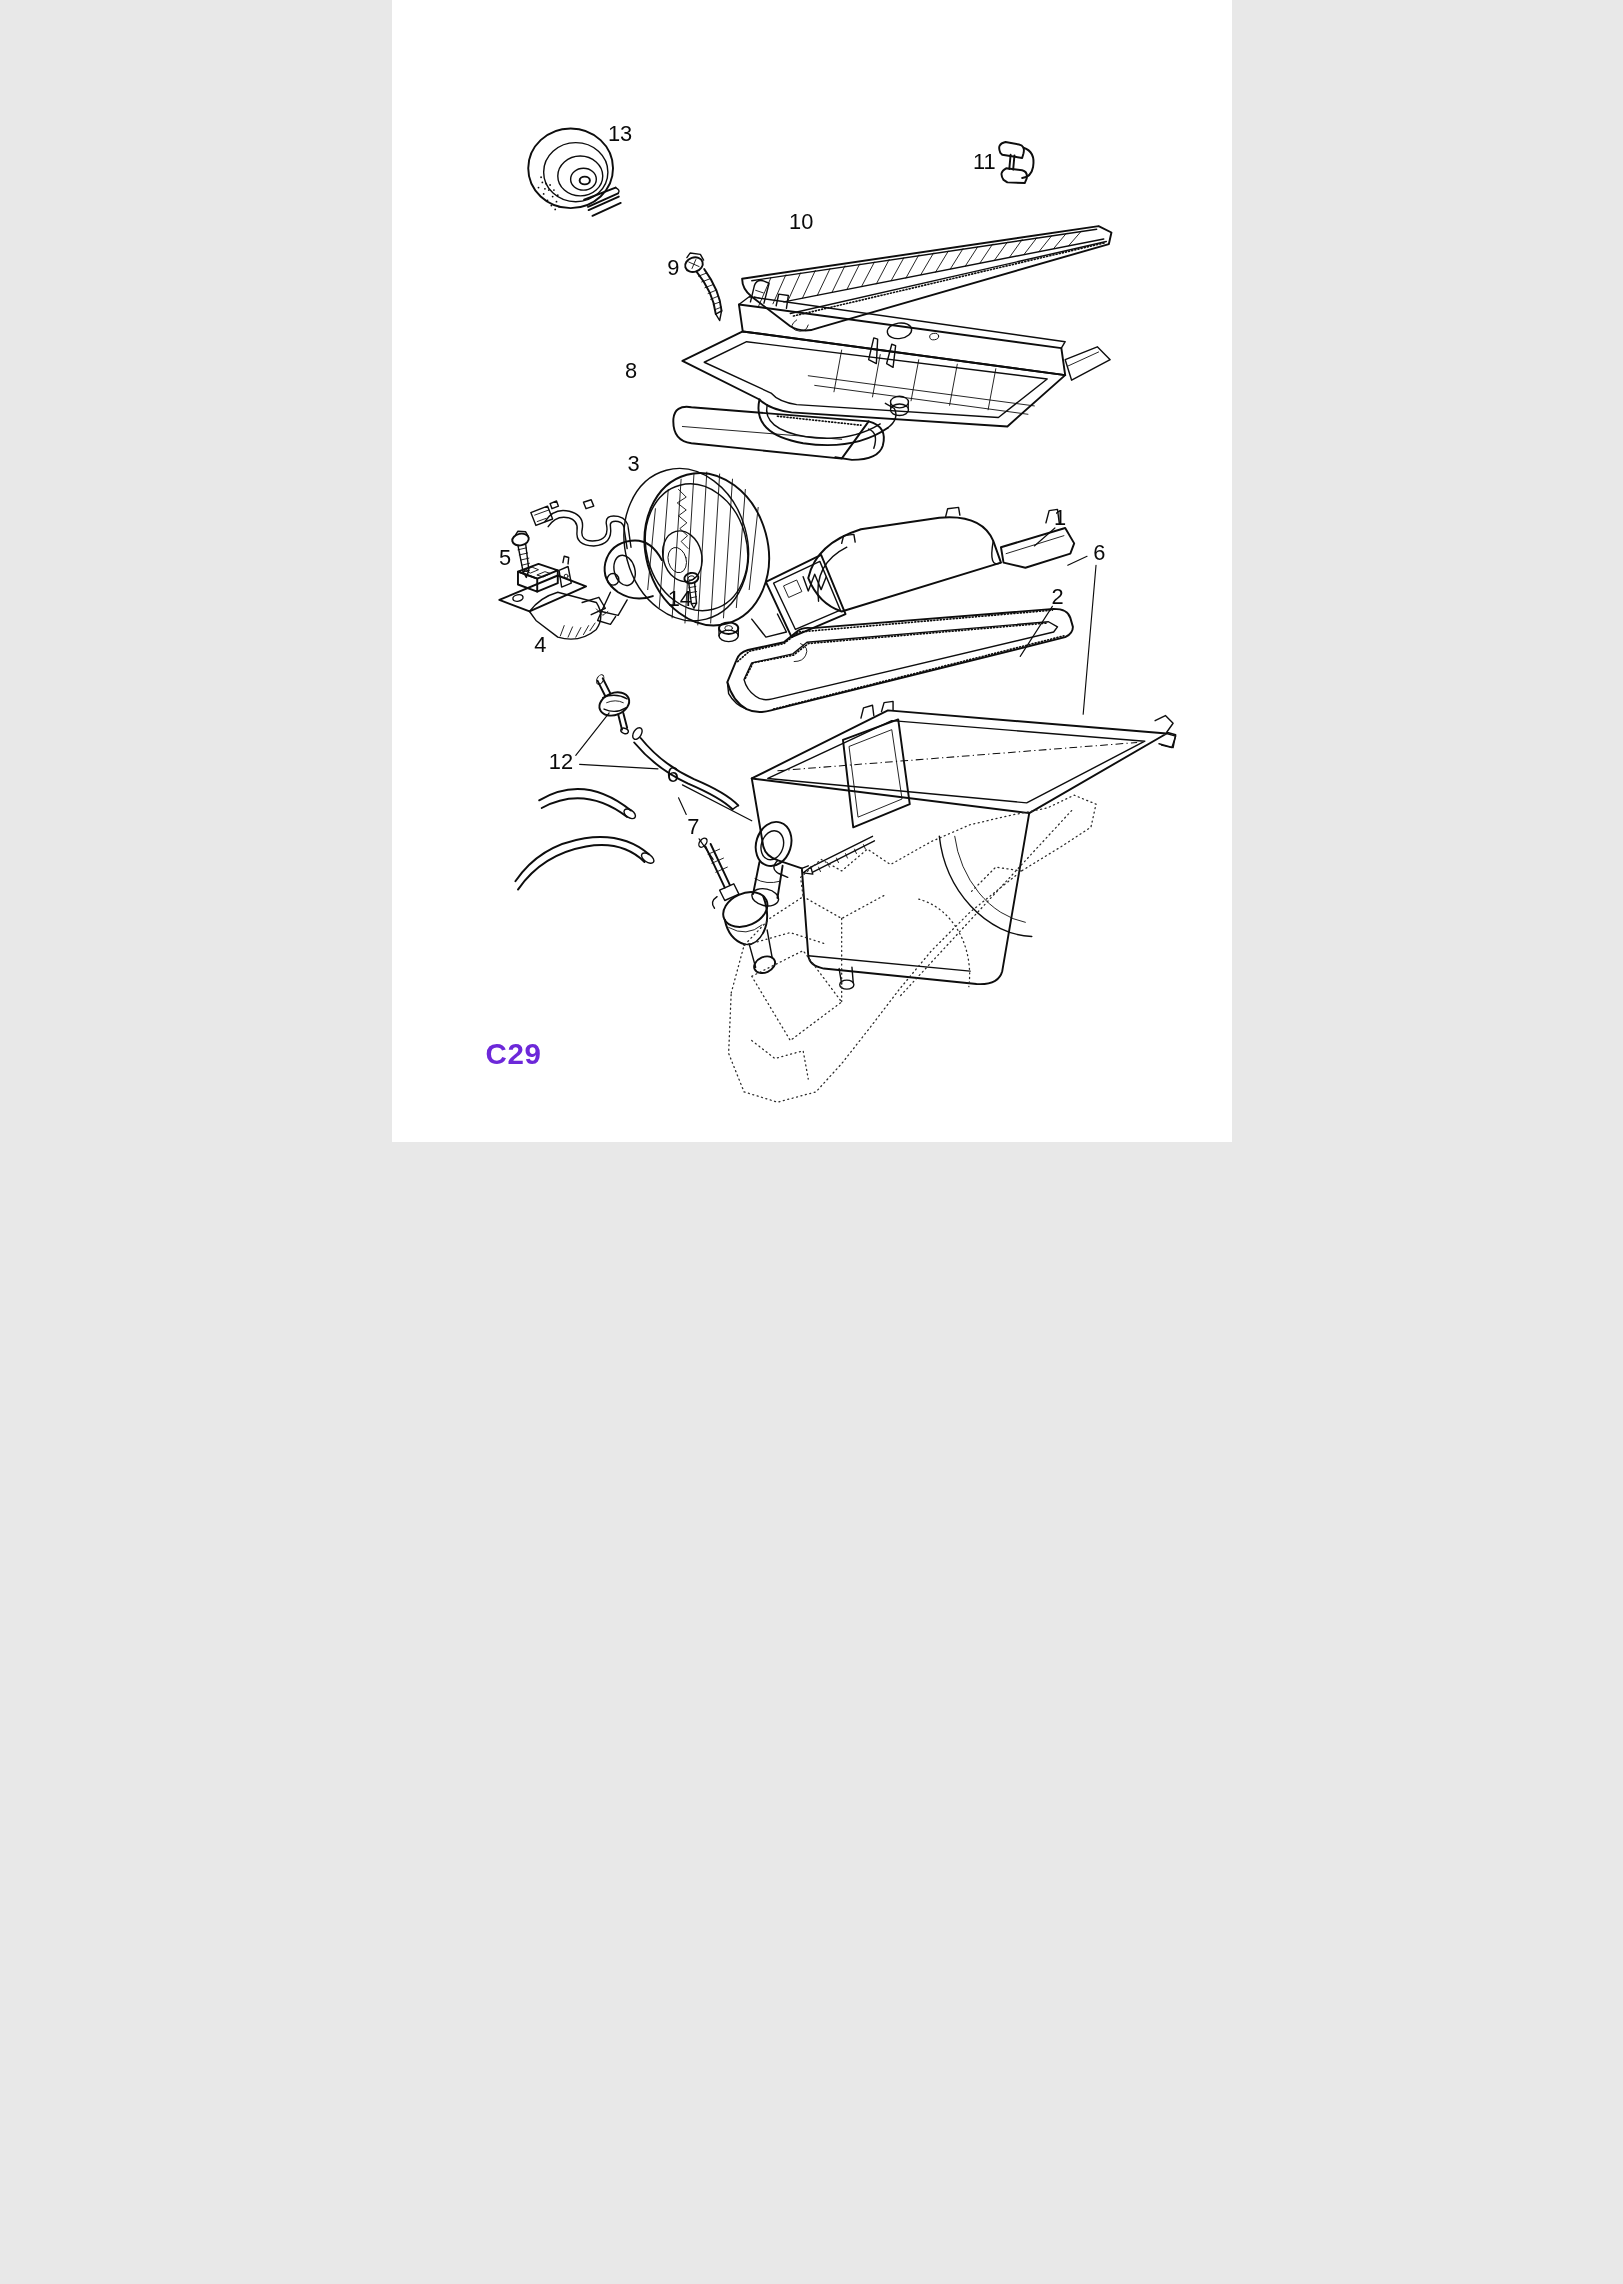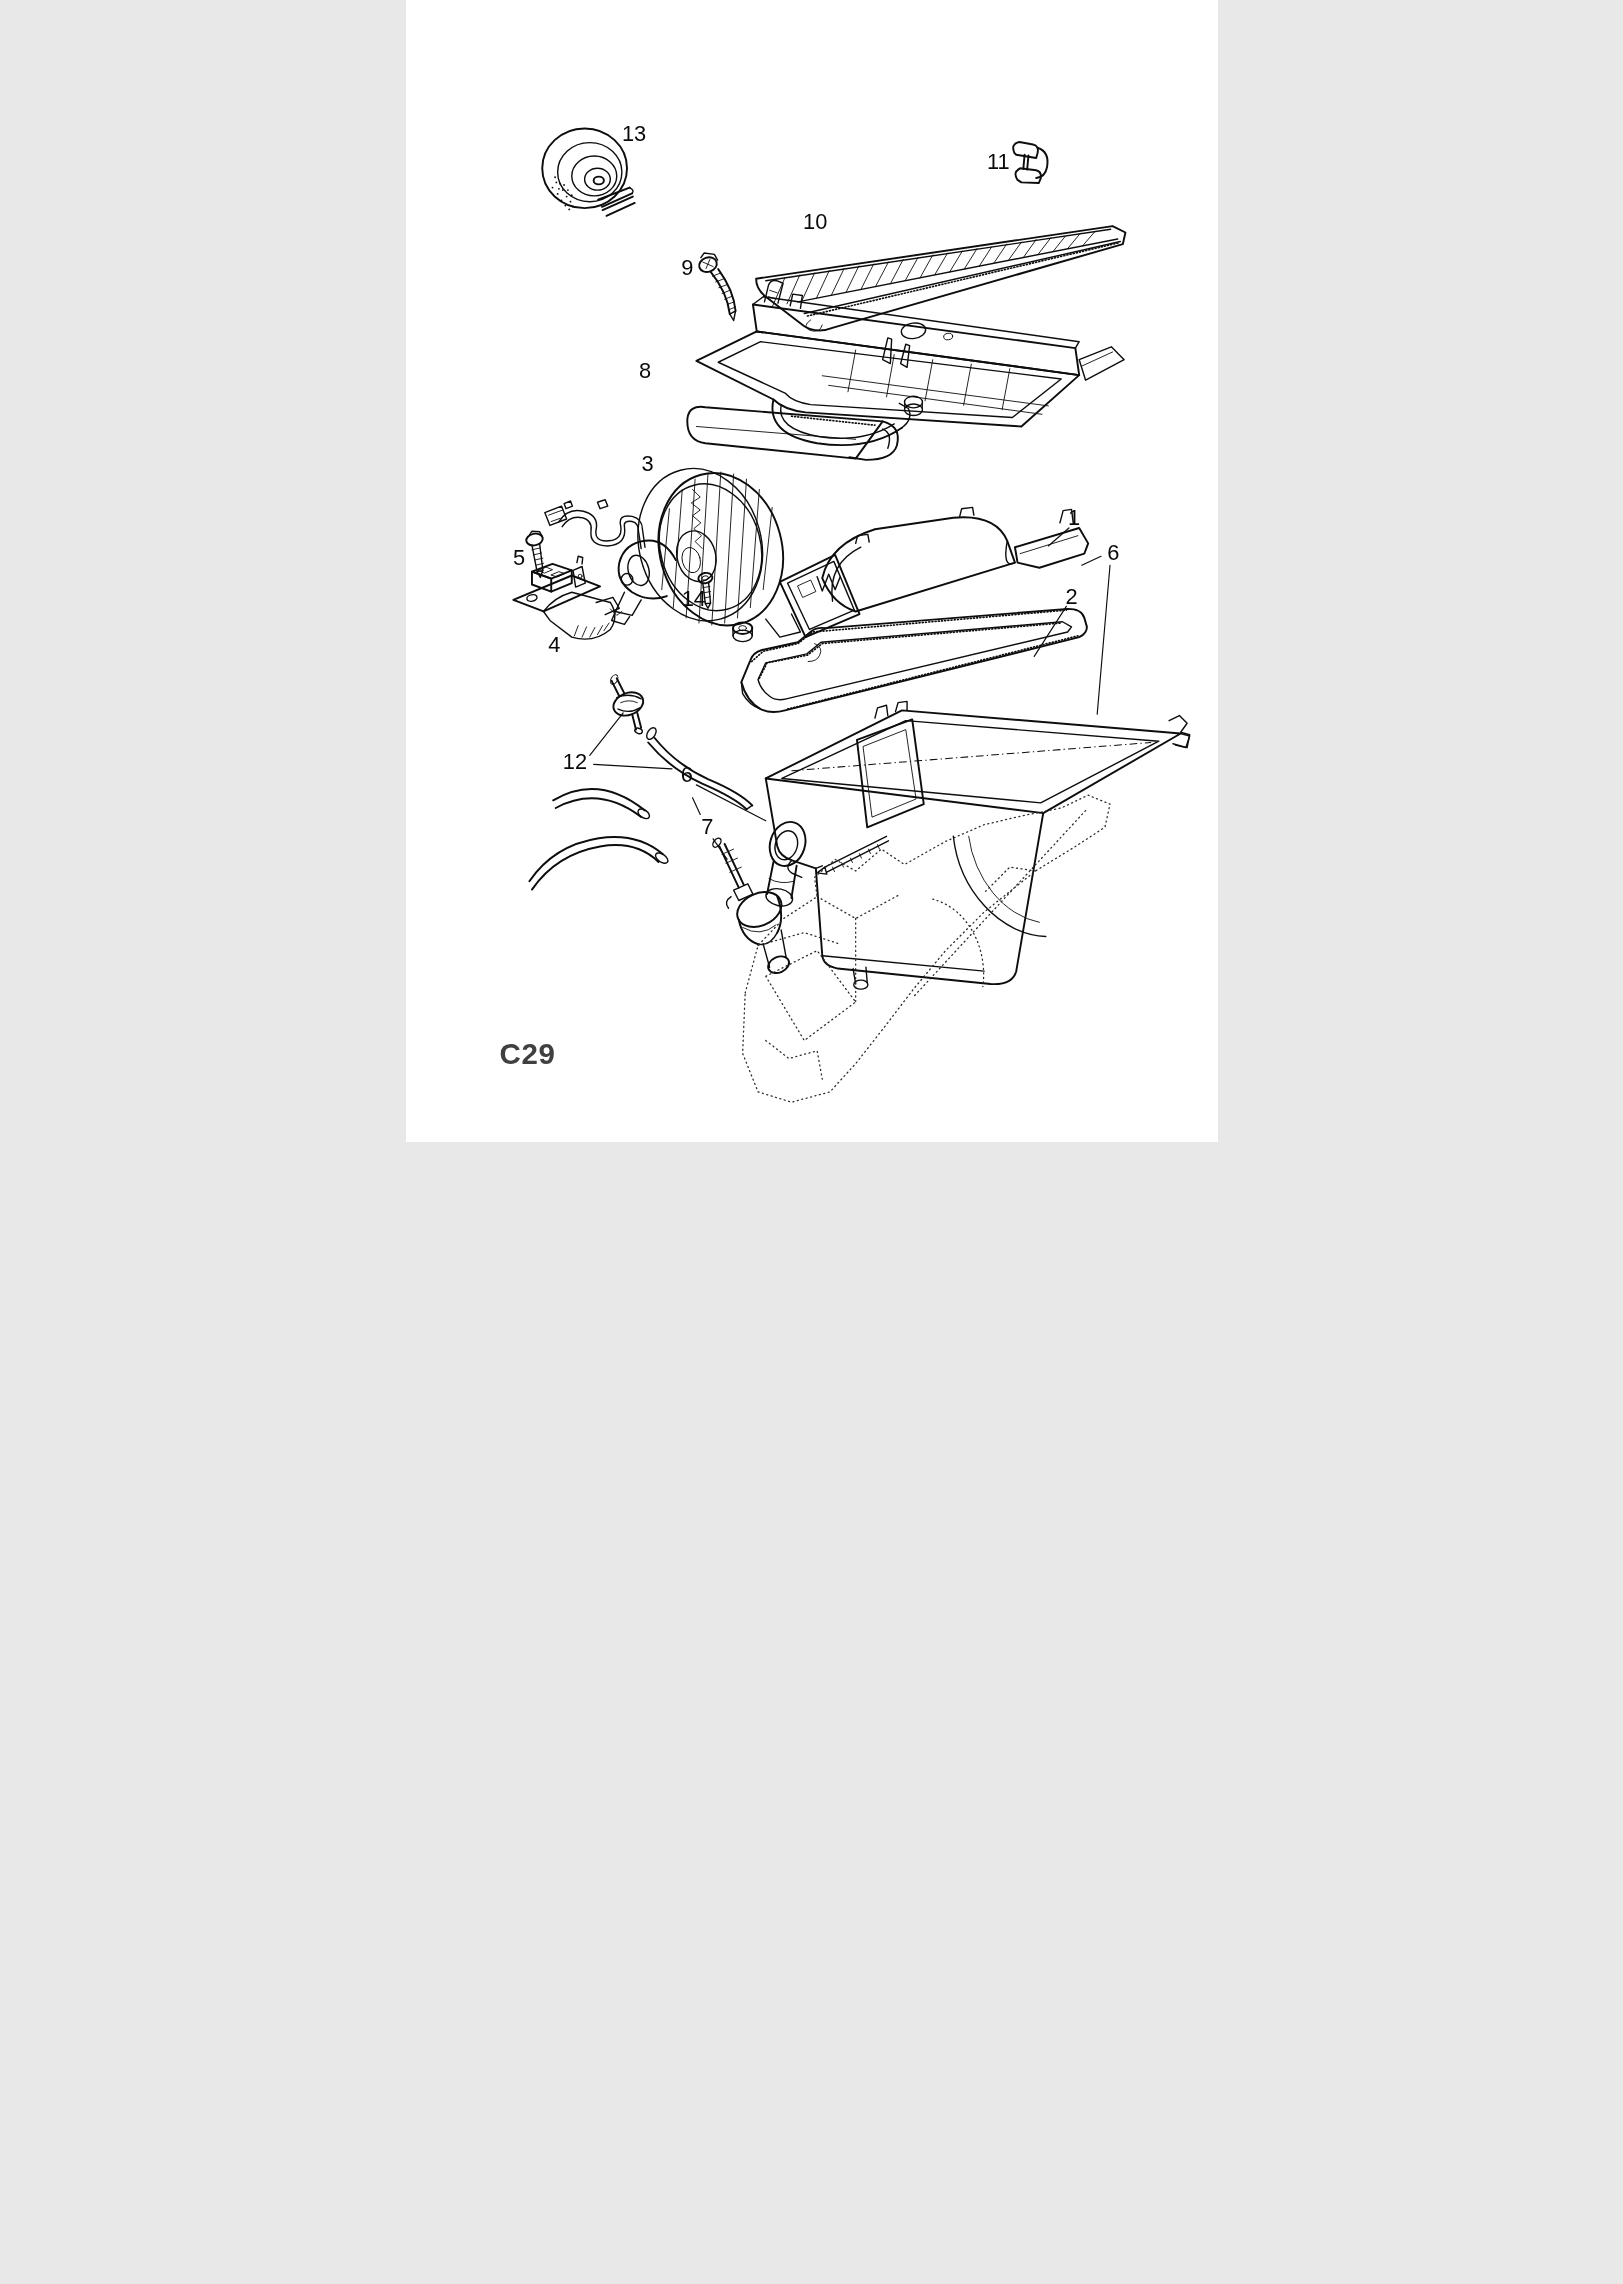--- a/index.html
+++ b/index.html
@@ -3,34 +3,35 @@
 <meta charset="utf-8">
 <style>
   html,body{margin:0;padding:0;background:#e8e8e8;}
   .page{
     position:relative;
     width:812px;height:1142px;
     margin:0 auto;
     background:#ffffff;
     font-family:"Liberation Sans", sans-serif;
     overflow:hidden;
+    padding-left:28px;
   }
   svg{position:absolute;left:0;top:0;}
   .ln{fill:none;stroke:#0d0d0d;stroke-width:2.2;stroke-linecap:round;stroke-linejoin:round;}
   .ln2{fill:none;stroke:#0d0d0d;stroke-width:3;stroke-linecap:round;stroke-linejoin:round;}
   .thin{fill:none;stroke:#0d0d0d;stroke-width:1.4;stroke-linecap:round;stroke-linejoin:round;}
   .lead{fill:none;stroke:#0d0d0d;stroke-width:1.8;stroke-linecap:round;}
   .fuzz{fill:none;stroke:#0d0d0d;stroke-width:2.6;stroke-dasharray:1.5 3.5;stroke-linecap:round;}
   .dashdot{fill:none;stroke:#0d0d0d;stroke-width:1.6;stroke-dasharray:12 5 2 5;}
   .ghost{fill:none;stroke:#2a2a2a;stroke-width:2;stroke-dasharray:1.6 5.5;stroke-linecap:round;stroke-linejoin:round;}
   .dot{fill:#0d0d0d;stroke:none;}
   .callout{font-size:34px;fill:#0a0a0a;text-anchor:middle;}
   .pagecode{
     position:absolute;left:94px;top:1037px;
-    font-size:29.5px;font-weight:bold;color:#404040;
+    font-size:29.5px;font-weight:bold;color:#6d28d9;
     letter-spacing:0.6px;
   }
 </style>
 </head>
 <body>
 
 <div class="page">
 <svg width="812" height="1142" viewBox="0 0 1264 1778">
 
   <g>

